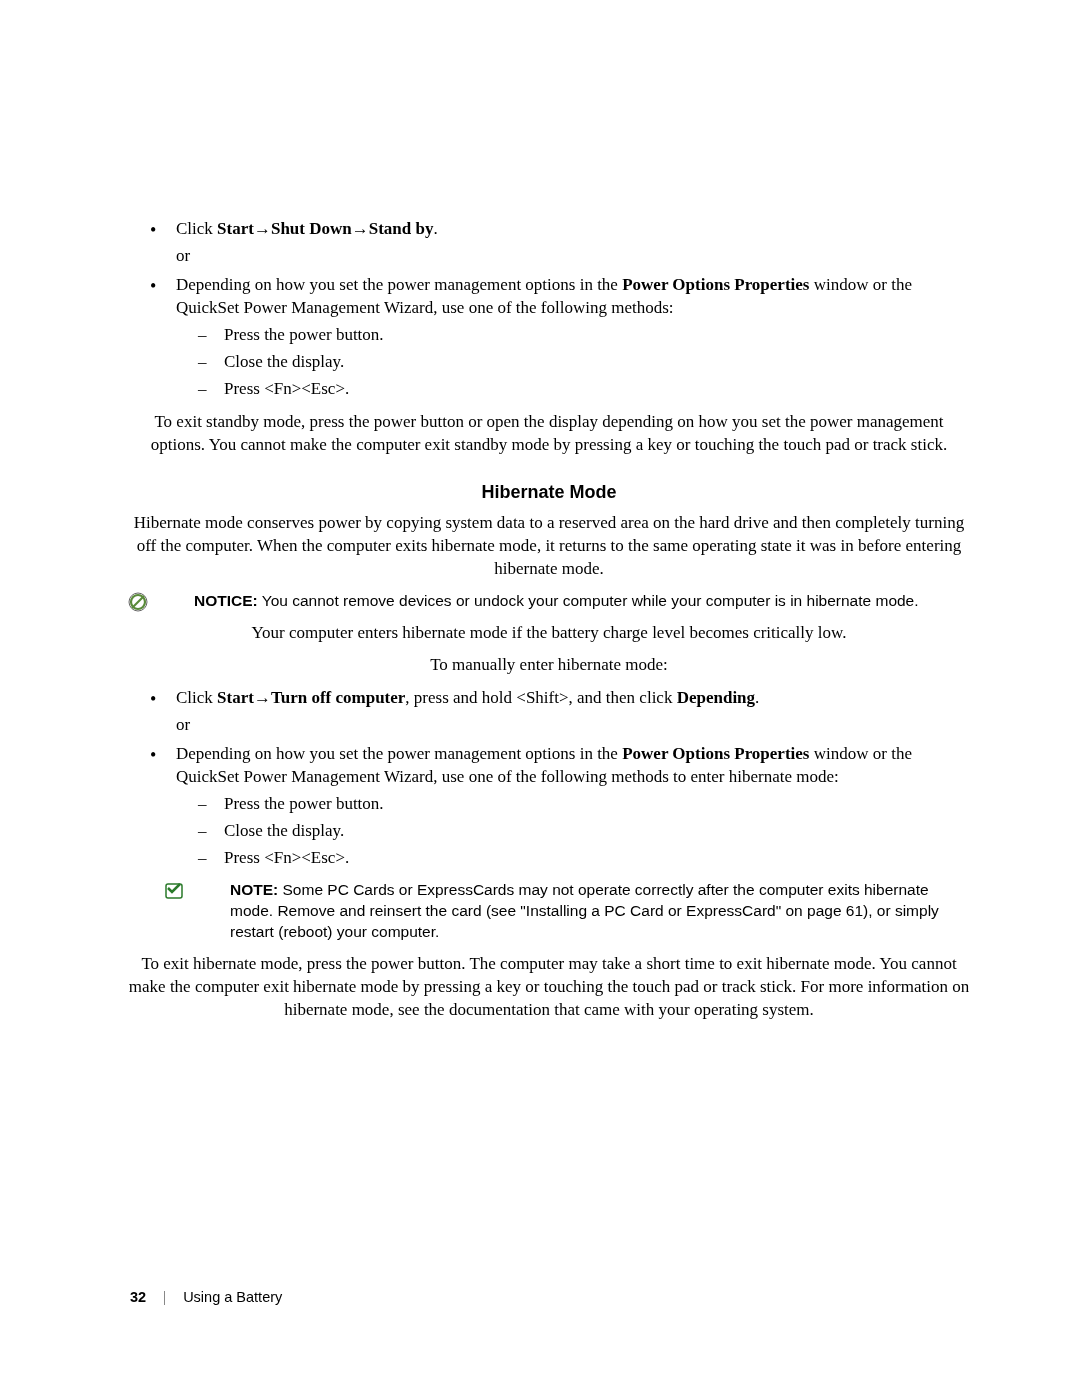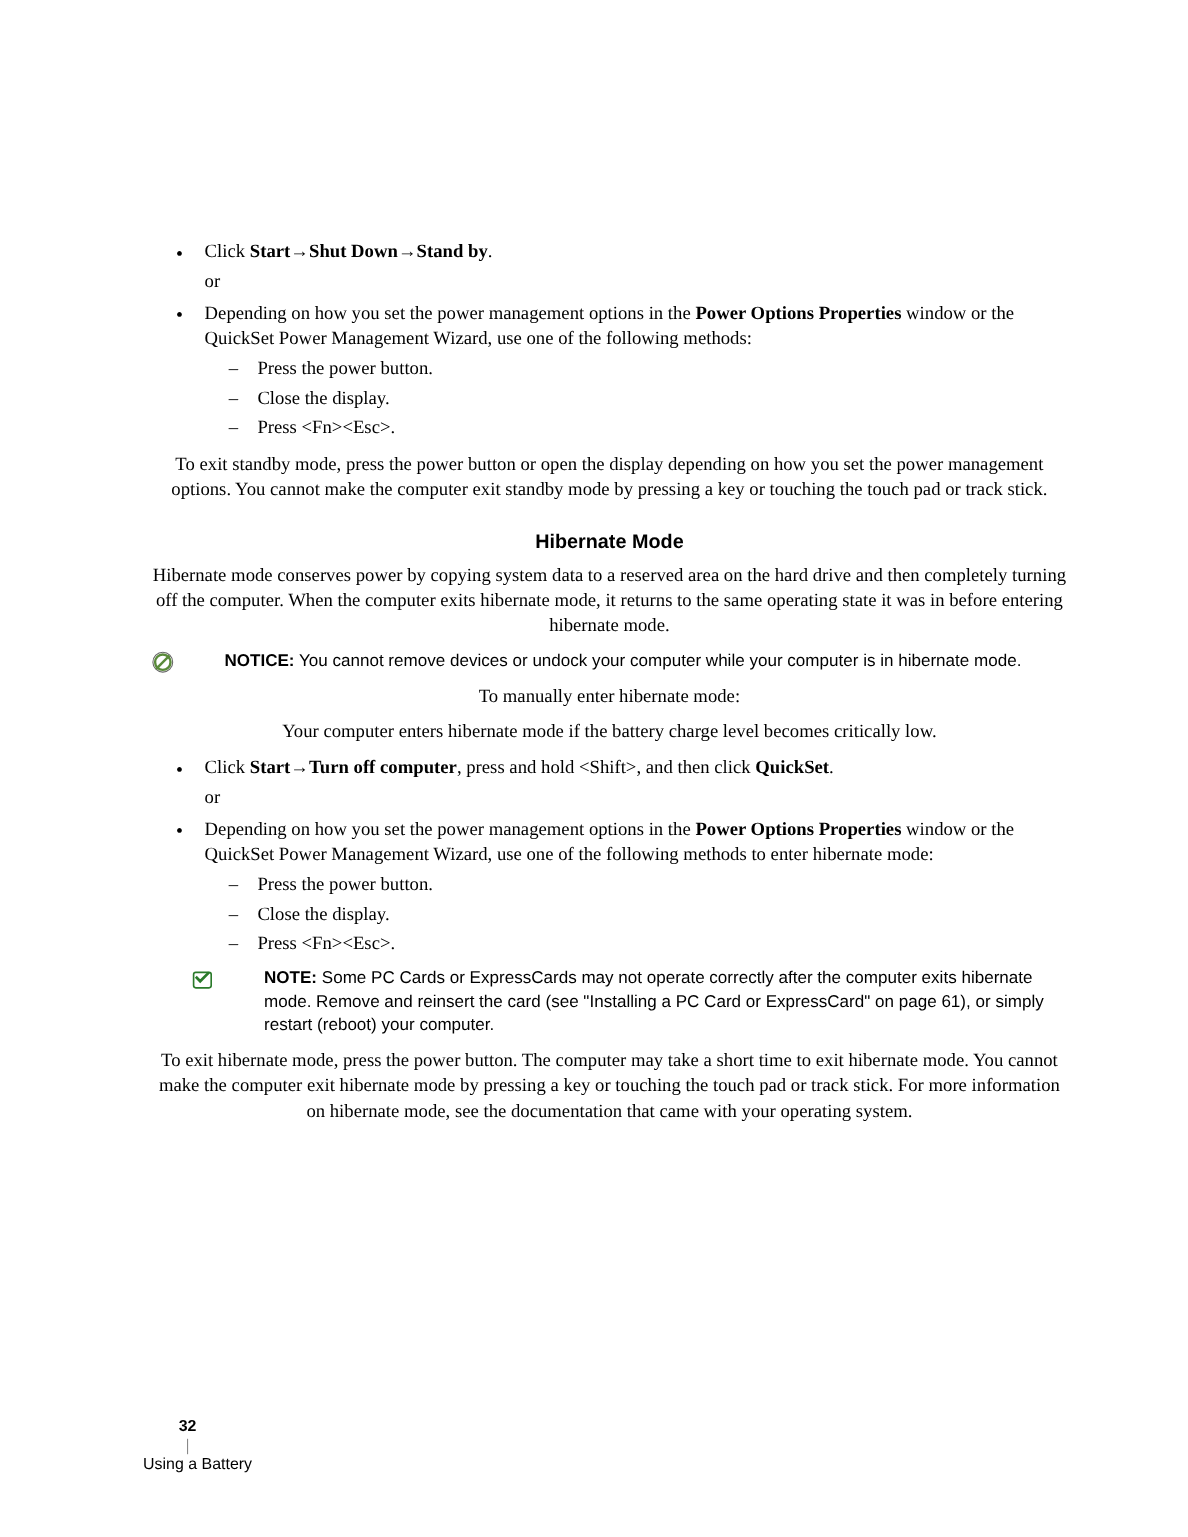--- a/index.html
+++ b/index.html
@@ -9,21 +9,21 @@
     font-family: Georgia, "Times New Roman", serif;
     font-size: 17px;
     line-height: 1.35;
     color: #000;
     width: 1080px;
     height: 1397px;
     position: relative;
   }
   .page {
     position: absolute;
-    left: 138px;
+    left: 128px;
     right: 110px;
     top: 218px;
   }
   .heading {
     font-family: "Helvetica Neue", Arial, sans-serif;
     font-weight: bold;
     font-size: 18px;
     margin-top: 24px;
     margin-bottom: 6px;
     text-align: center;
@@ -98,21 +98,20 @@
     margin-left: 36px;
   }
   .footer {
     position: absolute;
     left: 130px;
     top: 1288px;
     font-family: "Helvetica Neue", Arial, sans-serif;
     font-size: 14.5px;
     display: flex;
     align-items: center;
-    flex-direction: column;
   }
   .footer .pagenum {
     font-weight: bold;
     margin-right: 18px;
   }
   .footer .divider {
     width: 1px;
     height: 14px;
     background: #888;
     margin-right: 18px;
@@ -155,28 +154,28 @@
         <circle cx="10" cy="10" r="9" fill="#fff" stroke="#666" stroke-width="1"></circle>
         <circle cx="10" cy="10" r="7" fill="none" stroke="#5a8a3a" stroke-width="2.2"></circle>
         <line x1="4" y1="16" x2="16" y2="4" stroke="#5a8a3a" stroke-width="2.2"></line>
       </svg>
     </span>
     <div class="notice-text">
       <span class="notice-label">NOTICE:</span><span> You cannot remove devices or undock your computer while your computer is in hibernate mode.</span>
     </div>
   </div>
 
+  <p class="body" style="margin-top:4px;">Your computer enters hibernate mode if the battery charge level becomes critically low.</p>
+
   <p class="body">To manually enter hibernate mode:</p>
 
-  <p class="body" style="margin-top:4px;">Your computer enters hibernate mode if the battery charge level becomes critically low.</p>
-
   <ul class="bullets">
     <li>
       <span class="li-body">
-        <span>Click </span><span class="bold">Start</span><span>→</span><span class="bold">Turn off computer</span><span>, press and hold &lt;Shift&gt;, and then click </span><span class="bold">QuickSet</span><span>.</span>
+        <span>Click </span><span class="bold">Start</span><span>→</span><span class="bold">Turn off computer</span><span>, press and hold &lt;Shift&gt;, and then click </span><span class="bold">Depending</span><span>.</span>
       </span>
       <span class="or">or</span>
     </li>
     <li>
       <span class="li-body">
         <span>Depending on how you set the power management options in the </span><span class="bold">Power Options Properties</span><span> window or the QuickSet Power Management Wizard, use one of the following methods to enter hibernate mode:</span>
       </span>
       <ul class="dashes">
         <li>Press the power button.</li>
         <li>Close the display.</li>

